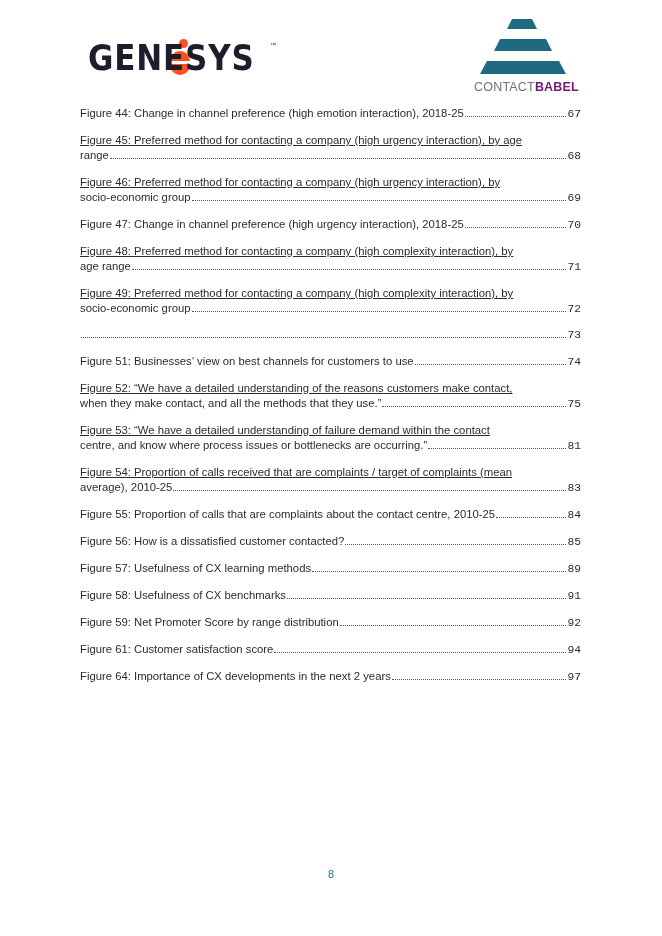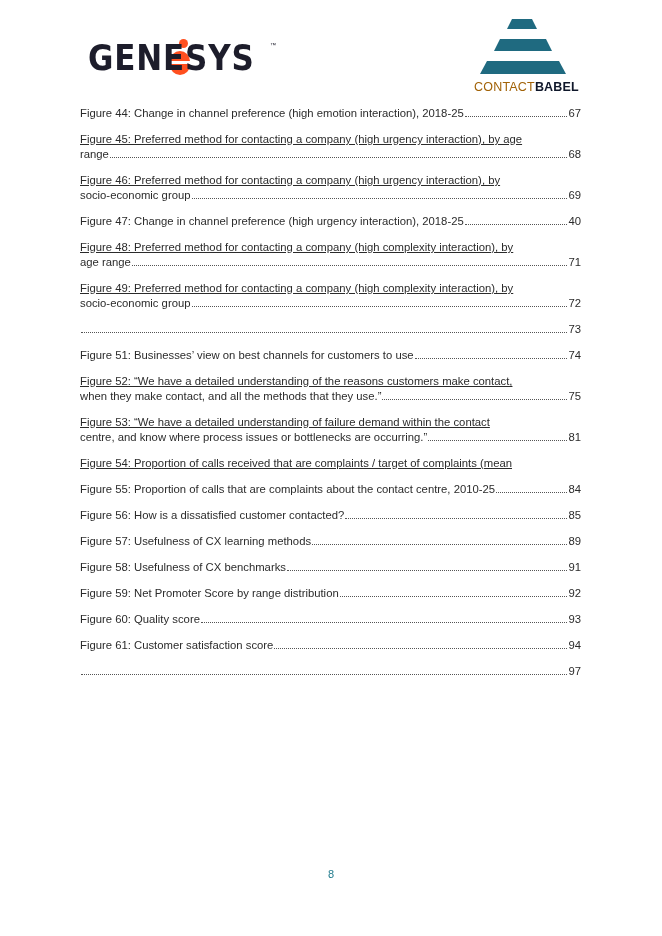--- a/index.html
+++ b/index.html
@@ -10,29 +10,29 @@
   .genesys .mark .dot { position:absolute; left:9px; top:1px; width:9px; height:9px; border-radius:50%; background:#ff4f1f; }
   .genesys .mark .pill { position:absolute; left:0; top:13px; width:20px; height:24px; border-radius:10px; background:#ff4f1f; }
   .genesys .mark .pill:after { content:""; position:absolute; left:0; top:10px; width:20px; height:3px; background:#fff; }
   .genesys .word { font-family:"DejaVu Sans", sans-serif; font-size:36px; font-weight:bold; letter-spacing:1px;
                    color:#1d1d2b; margin-left:8px; transform:scaleX(0.86); transform-origin:left center; line-height:40px; }
   .genesys .tm { position:absolute; left:190px; top:4px; font-size:6px; color:#1d1d2b; }
 
   .cb { position:absolute; left:474px; top:18px; width:100px; height:78px; }
   .cb svg { position:absolute; left:0; top:0; }
   .cb .name { position:absolute; left:0; top:62px; font-size:12.5px; letter-spacing:0.2px; white-space:nowrap; }
-  .cb .name .a { color:#a16207; }
-  .cb .name .b { color:#0f172a; font-weight:bold; }
+  .cb .name .a { color:#737373; }
+  .cb .name .b { color:#701a75; font-weight:bold; }
 
   .toc { position:absolute; left:80px; top:106px; width:501px; font-size:11.3px; line-height:15px; }
   .entry { position:relative; margin-bottom:11px; }
   .entry .line { display:flex; align-items:baseline; white-space:nowrap; }
   .entry .first { white-space:normal;text-decoration:underline; }
   .entry .leader { flex:1; border-bottom:1px dotted #555; margin:0 1px 3px 1px; height:0; }
-  .entry .pg { text-align:right; }
+  .entry .pg { text-align:right;font-family:Liberation Mono, monospace; }
   .footer { position:absolute; left:0; width:662px; top:868px; text-align:center; font-size:11px; color:#1f7a8c; }
 </style>
 </head>
 <body>
 
 <div class="genesys">
   <div class="mark">
     <div class="dot"></div>
       <div class="pill"></div>
   </div>
@@ -74,21 +74,21 @@
       <div class="line">
         <span>socio-economic group</span>
         <span class="leader"></span>
         <span class="pg">69</span>
       </div>
     </div>
     <div class="entry">
       <div class="line">
         <span>Figure 47: Change in channel preference (high urgency interaction), 2018-25</span>
         <span class="leader"></span>
-        <span class="pg">40</span>
+        <span class="pg">70</span>
       </div>
     </div>
     <div class="entry">
       <div class="line first">
         <span>Figure 48: Preferred method for contacting a company (high complexity interaction), by</span>
       </div>
       <div class="line">
         <span>age range</span>
         <span class="leader"></span>
         <span class="pg">71</span>
@@ -134,20 +134,25 @@
       <div class="line">
         <span>centre, and know where process issues or bottlenecks are occurring.”</span>
         <span class="leader"></span>
         <span class="pg">81</span>
       </div>
     </div>
     <div class="entry">
       <div class="line first">
         <span>Figure 54: Proportion of calls received that are complaints / target of complaints (mean</span>
       </div>
+      <div class="line">
+        <span>average), 2010-25</span>
+        <span class="leader"></span>
+        <span class="pg">83</span>
+      </div>
     </div>
     <div class="entry">
       <div class="line">
         <span>Figure 55: Proportion of calls that are complaints about the contact centre, 2010-25</span>
         <span class="leader"></span>
         <span class="pg">84</span>
       </div>
     </div>
     <div class="entry">
       <div class="line">
@@ -172,33 +177,27 @@
     </div>
     <div class="entry">
       <div class="line">
         <span>Figure 59: Net Promoter Score by range distribution</span>
         <span class="leader"></span>
         <span class="pg">92</span>
       </div>
     </div>
     <div class="entry">
       <div class="line">
-        <span>Figure 60: Quality score</span>
-        <span class="leader"></span>
-        <span class="pg">93</span>
-      </div>
-    </div>
-    <div class="entry">
-      <div class="line">
         <span>Figure 61: Customer satisfaction score</span>
         <span class="leader"></span>
         <span class="pg">94</span>
       </div>
     </div>
     <div class="entry">
       <div class="line">
+        <span>Figure 64: Importance of CX developments in the next 2 years</span>
         <span class="leader"></span>
         <span class="pg">97</span>
       </div>
     </div>
   </div>
 
 <div class="footer">8</div>
 
 </body></html>

